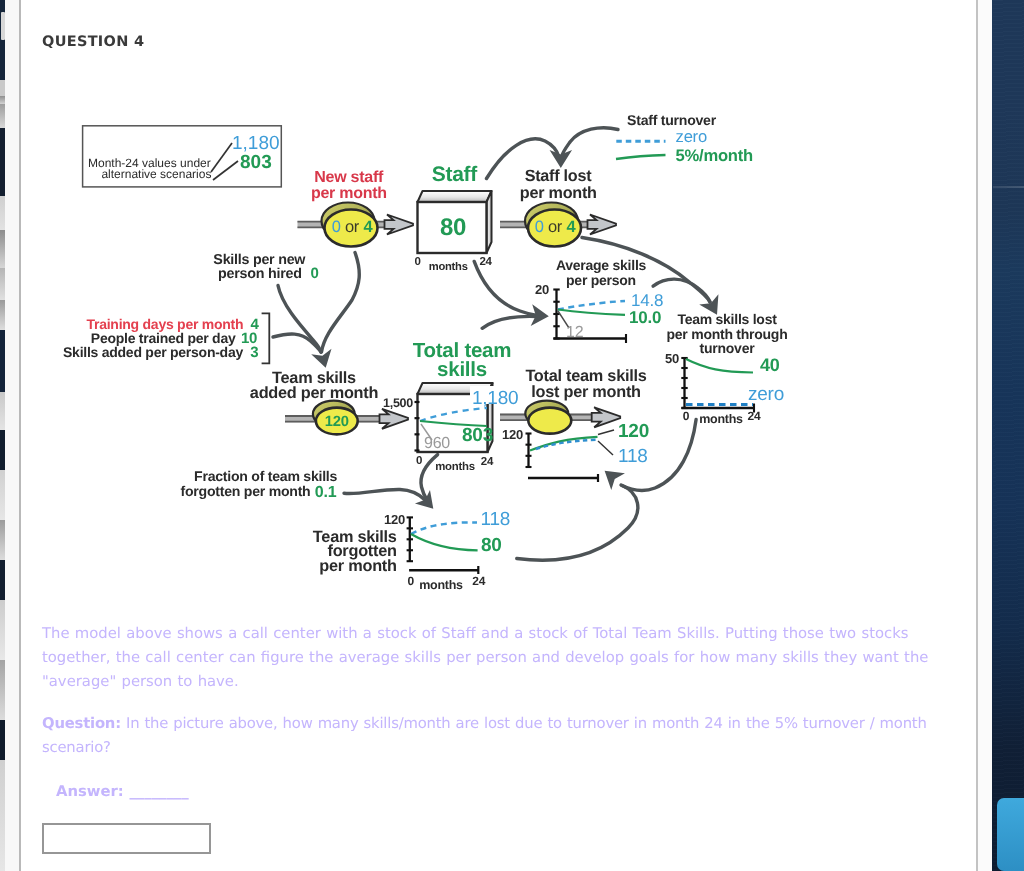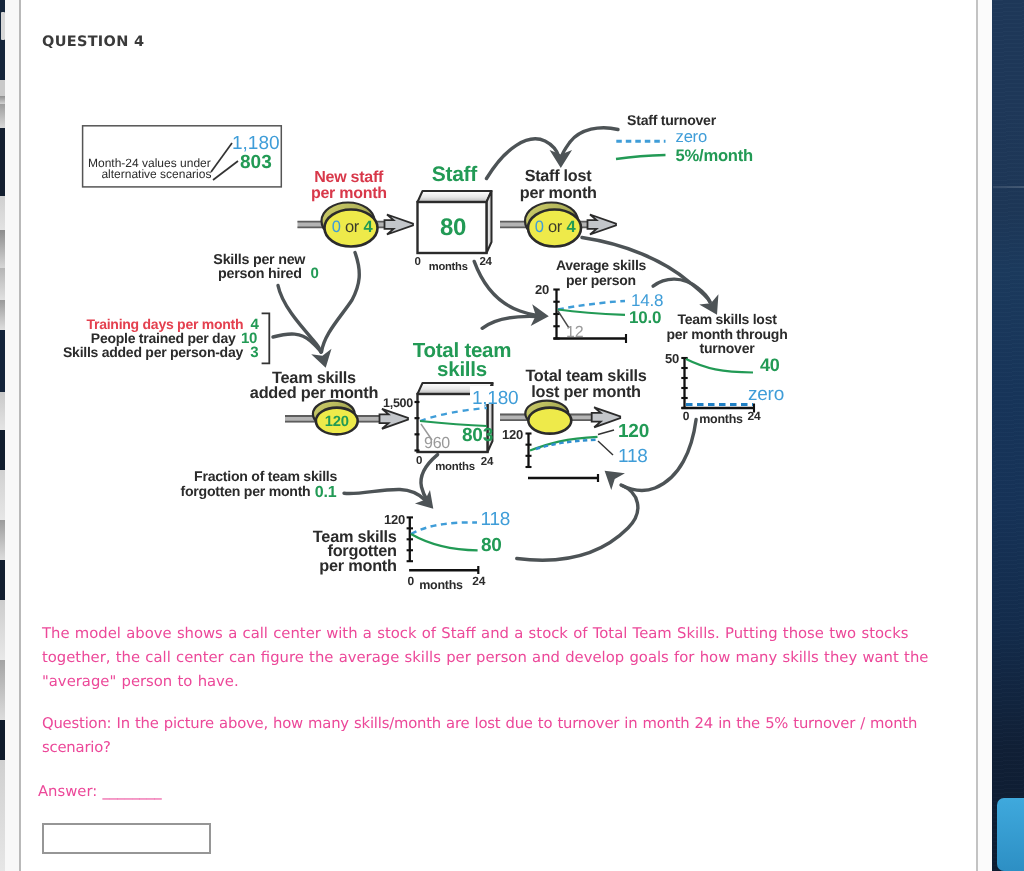--- a/index.html
+++ b/index.html
@@ -50,27 +50,27 @@
   #leftline{position:absolute;left:19px;top:0;width:2px;height:871px;background:#b9b9b9;}
   #win{position:absolute;left:21px;top:0;width:955px;height:871px;background:#fff;}
   #rightline{position:absolute;left:976px;top:0;width:2px;height:871px;background:#c3c3c3;}
   #rightpanel{position:absolute;left:978px;top:0;width:14px;height:871px;background:#fbfbfb;}
 
   #title{position:absolute;left:42px;top:6px;font-size:14.5px;font-weight:bold;
          letter-spacing:0.3px;color:#3a3a3a;margin-top:28px;}
 
   #diagram{position:absolute;left:21px;top:0;width:955px;height:610px;}
 
-  .para{position:absolute;color:#ec4899;font-size:14.8px;line-height:24px;
+  .para{position:absolute;color:#c4b5fd;font-size:14.8px;line-height:24px;
         word-spacing:0.6px;
         font-family:"DejaVu Sans",sans-serif;}
   #p1{left:42px;top:622px;width:891px;}
   #p2{left:42px;top:712px;width:891px;letter-spacing:-0.2px;}
-  #p3{left:38px;top:780px;width:893px;}
-  .bld{font-weight:normal;margin-top:39px;}
+  #p3{left:56px;top:780px;width:893px;}
+  .bld{font-weight:bold;margin-top:39px;}
   #answerbox{position:absolute;left:42px;top:823px;width:169px;height:31px;
              border:2px solid #969696;background:#fff;box-sizing:border-box;}
 </style>
 </head>
 <body>
 
 <div class="desk"></div>
 <div class="desk-wave"></div>
 <div class="desk-horizon"></div>
 <div id="deskclip">

